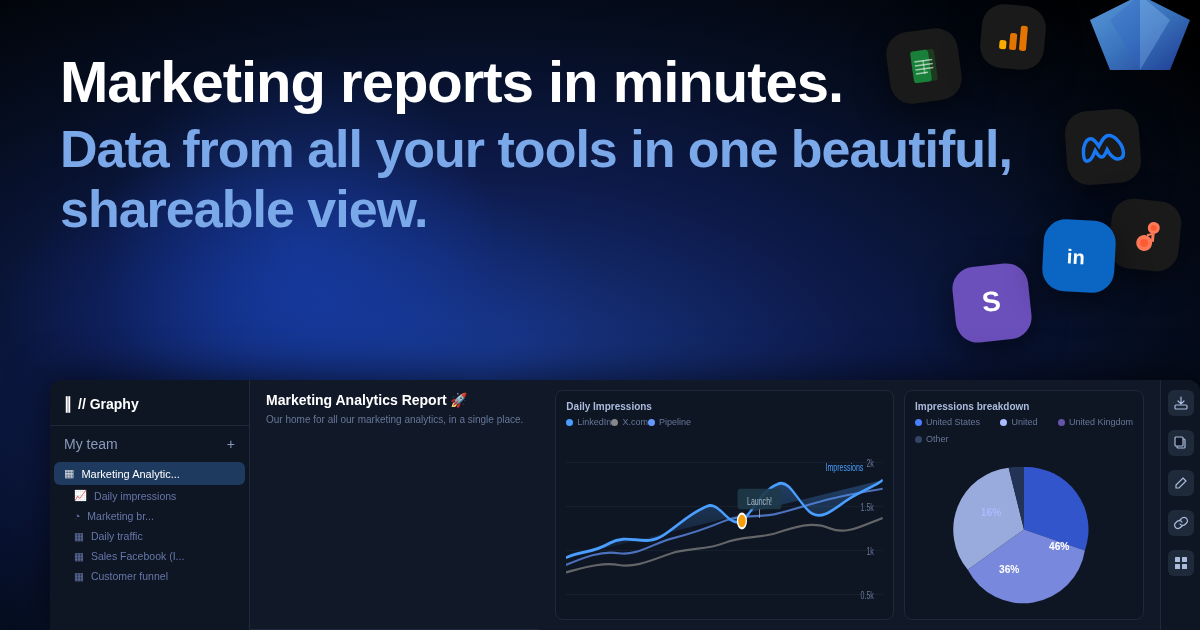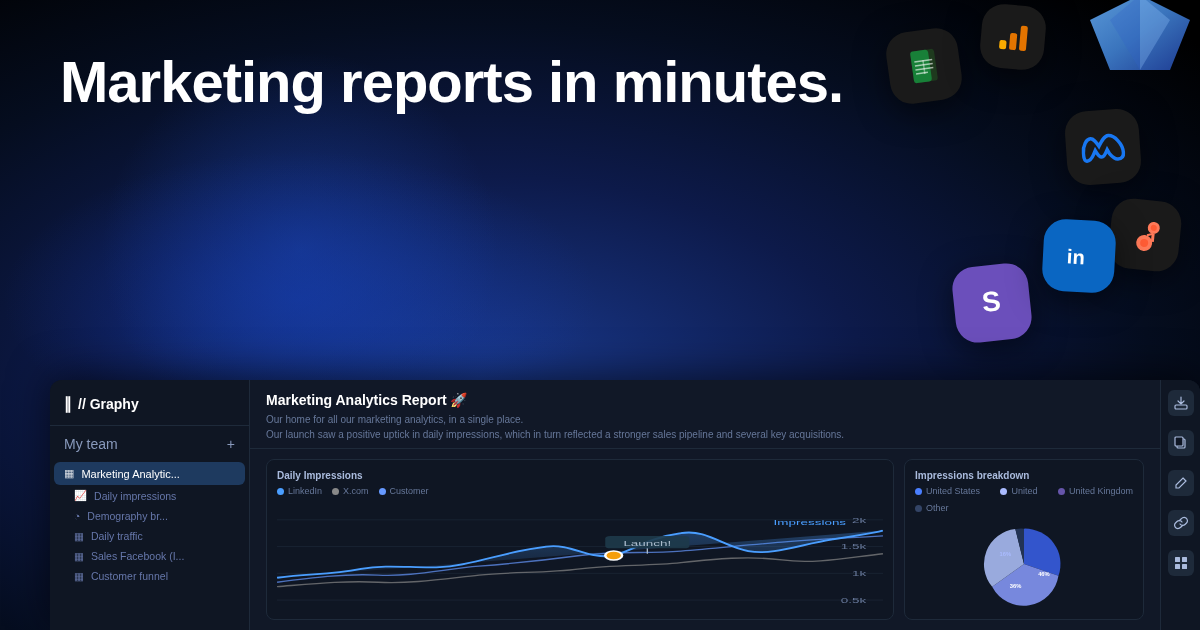--- a/index.html
+++ b/index.html
@@ -185,21 +185,20 @@
       padding: 4px 10px 4px 24px;
       font-size: 10.5px;
       color: #6677aa;
       cursor: pointer;
     }
 
     
     .main-content {
       flex: 1;
       display: flex;
-      flex-direction: column;
       overflow: hidden;
     }
 
     .report-header {
       padding: 12px 16px 6px 16px;
       border-bottom: 1px solid #1e2a3a;
     }
 
     .report-title {
       font-size: 14px;
@@ -238,21 +237,20 @@
 
     .chart-title {
       font-size: 10px;
       font-weight: 600;
       color: #aabbdd;
       margin-bottom: 5px;
     }
 
     .chart-legend {
       display: flex;
-      gap: 10px;
       margin-bottom: 6px;
     }
 
     .legend-item {
       display: flex;
       align-items: center;
       gap: 4px;
       font-size: 9px;
       color: #667799;
     }
@@ -330,20 +328,21 @@
   </style>
 </head>
 <body>
 
 <div class="bg"></div>
 <div class="glow-blue"></div>
 <div class="glow-center"></div>
 
 <div class="hero">
   <div class="headline-1">Marketing reports in minutes.</div>
+  <div class="headline-2">Data from all your tools in one beautiful, shareable view.</div>
 </div>
 
 <div class="floating-icons">
 
   <svg class="gem-shape" viewBox="0 0 120 90" xmlns="http://www.w3.org/2000/svg">
     <defs>
       <linearGradient id="gemGrad" x1="0%" y1="0%" x2="100%" y2="100%">
         <stop offset="0%" style="stop-color:#6ab4ff;stop-opacity:1"></stop>
         <stop offset="50%" style="stop-color:#4488dd;stop-opacity:1"></stop>
         <stop offset="100%" style="stop-color:#2244aa;stop-opacity:1"></stop>
@@ -418,21 +417,21 @@
     <div class="sidebar-item active">
       <span class="sidebar-item-icon">▦</span>
       <span>Marketing Analytic...</span>
     </div>
     <div class="sidebar-child">
       <span>📈</span>
       <span>Daily impressions</span>
     </div>
     <div class="sidebar-child">
       <span>◔</span>
-      <span>Demography br...</span>
+      <span>Marketing br...</span>
     </div>
     <div class="sidebar-child">
       <span>▦</span>
       <span>Daily traffic</span>
     </div>
     <div class="sidebar-child">
       <span>▦</span>
       <span>Sales Facebook (I...</span>
     </div>
     <div class="sidebar-child">
@@ -441,40 +440,39 @@
     </div>
   </div>
 
   <div class="main-content">
     <div class="report-header">
       <div class="report-title">
         <span>Marketing Analytics Report 🚀</span>
       </div>
       <div class="report-desc">
         <div>Our home for all our marketing analytics, in a single place.</div>
-        <div>Our launch saw a positive uptick in daily impressions, which in turn reflected a stronger sales pipeline and several key acquisitions.</div>
       </div>
     </div>
 
     <div class="charts-area">
 
       <div class="chart-box">
         <div class="chart-title">Daily Impressions</div>
         <div class="chart-legend">
           <div class="legend-item">
             <div class="legend-dot" style="background:#4a9eff;"></div>
             <span>LinkedIn</span>
           </div>
           <div class="legend-item">
             <div class="legend-dot" style="background:#888;"></div>
             <span>X.com</span>
           </div>
           <div class="legend-item">
             <div class="legend-dot" style="background:#6699ff;"></div>
-            <span>Customer</span>
+            <span>Pipeline</span>
           </div>
         </div>
         <svg class="chart-svg" viewBox="0 0 360 120" preserveAspectRatio="none">
 
           <line x1="0" y1="20" x2="360" y2="20" stroke="#1e2a3a" stroke-width="0.5"></line>
           <line x1="0" y1="50" x2="360" y2="50" stroke="#1e2a3a" stroke-width="0.5"></line>
           <line x1="0" y1="80" x2="360" y2="80" stroke="#1e2a3a" stroke-width="0.5"></line>
           <line x1="0" y1="110" x2="360" y2="110" stroke="#1e2a3a" stroke-width="0.5"></line>
 
           <text x="350" y="23" font-size="8" fill="#667799" text-anchor="end">2k</text>

